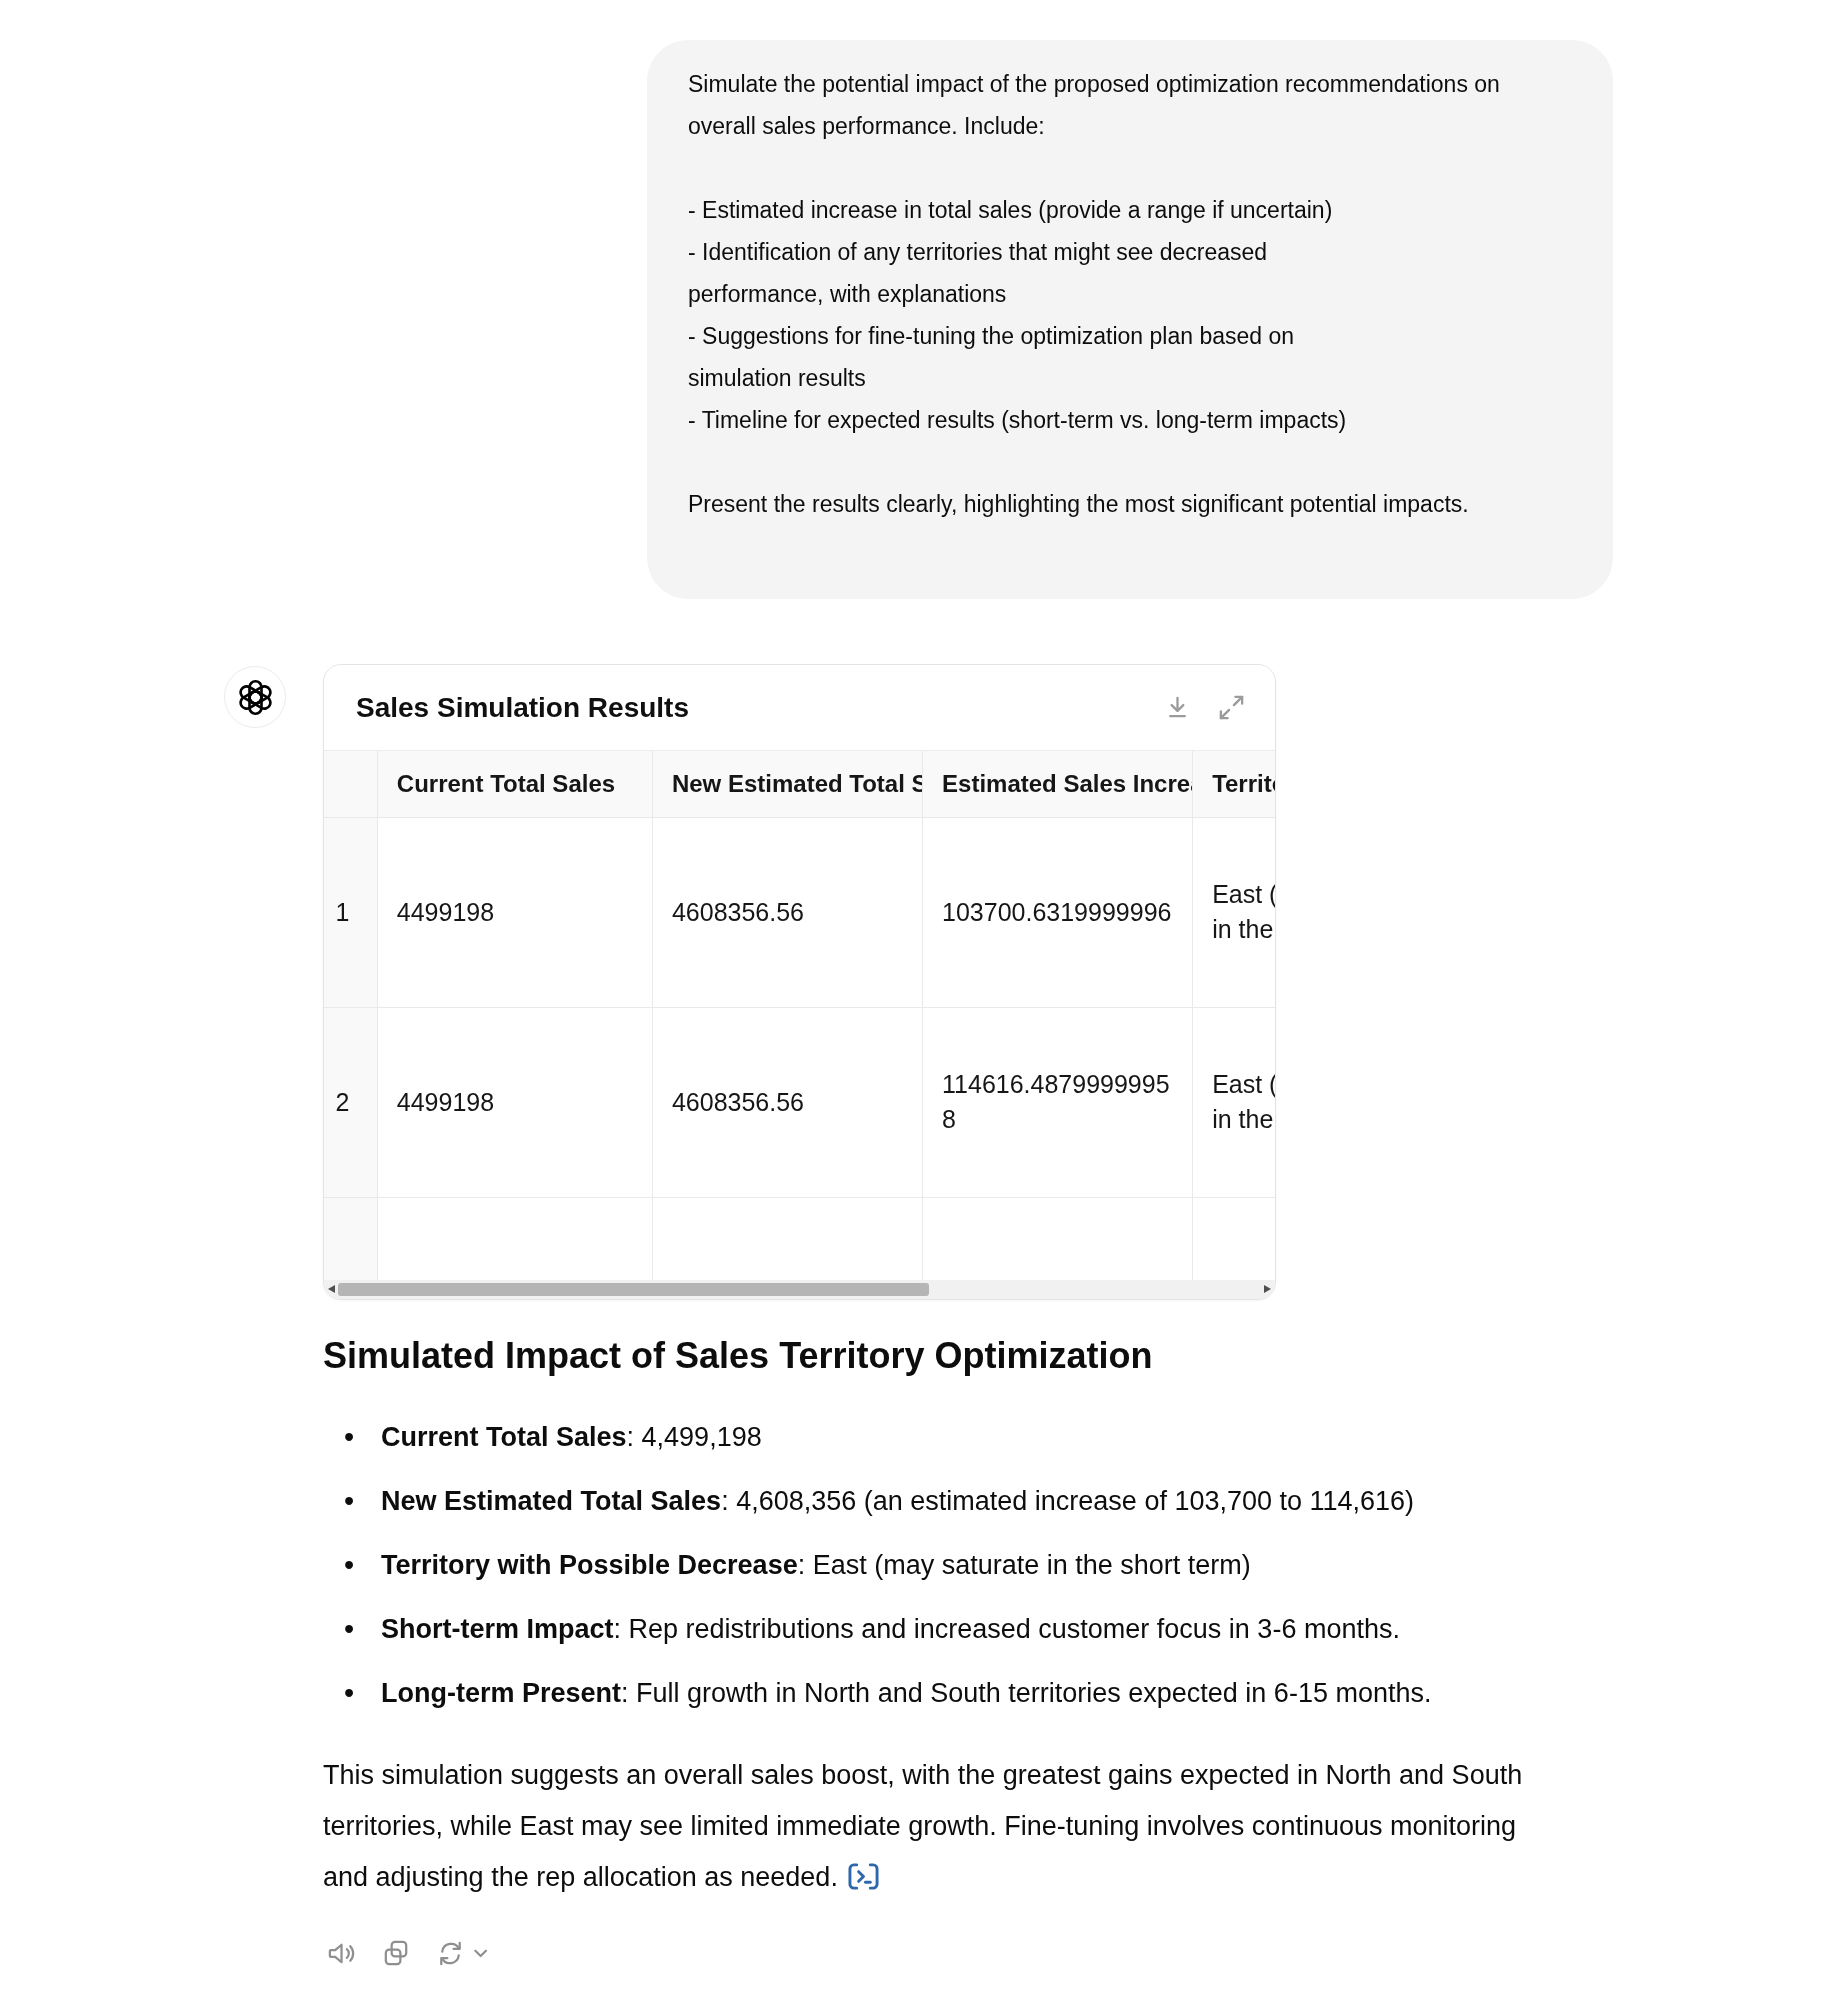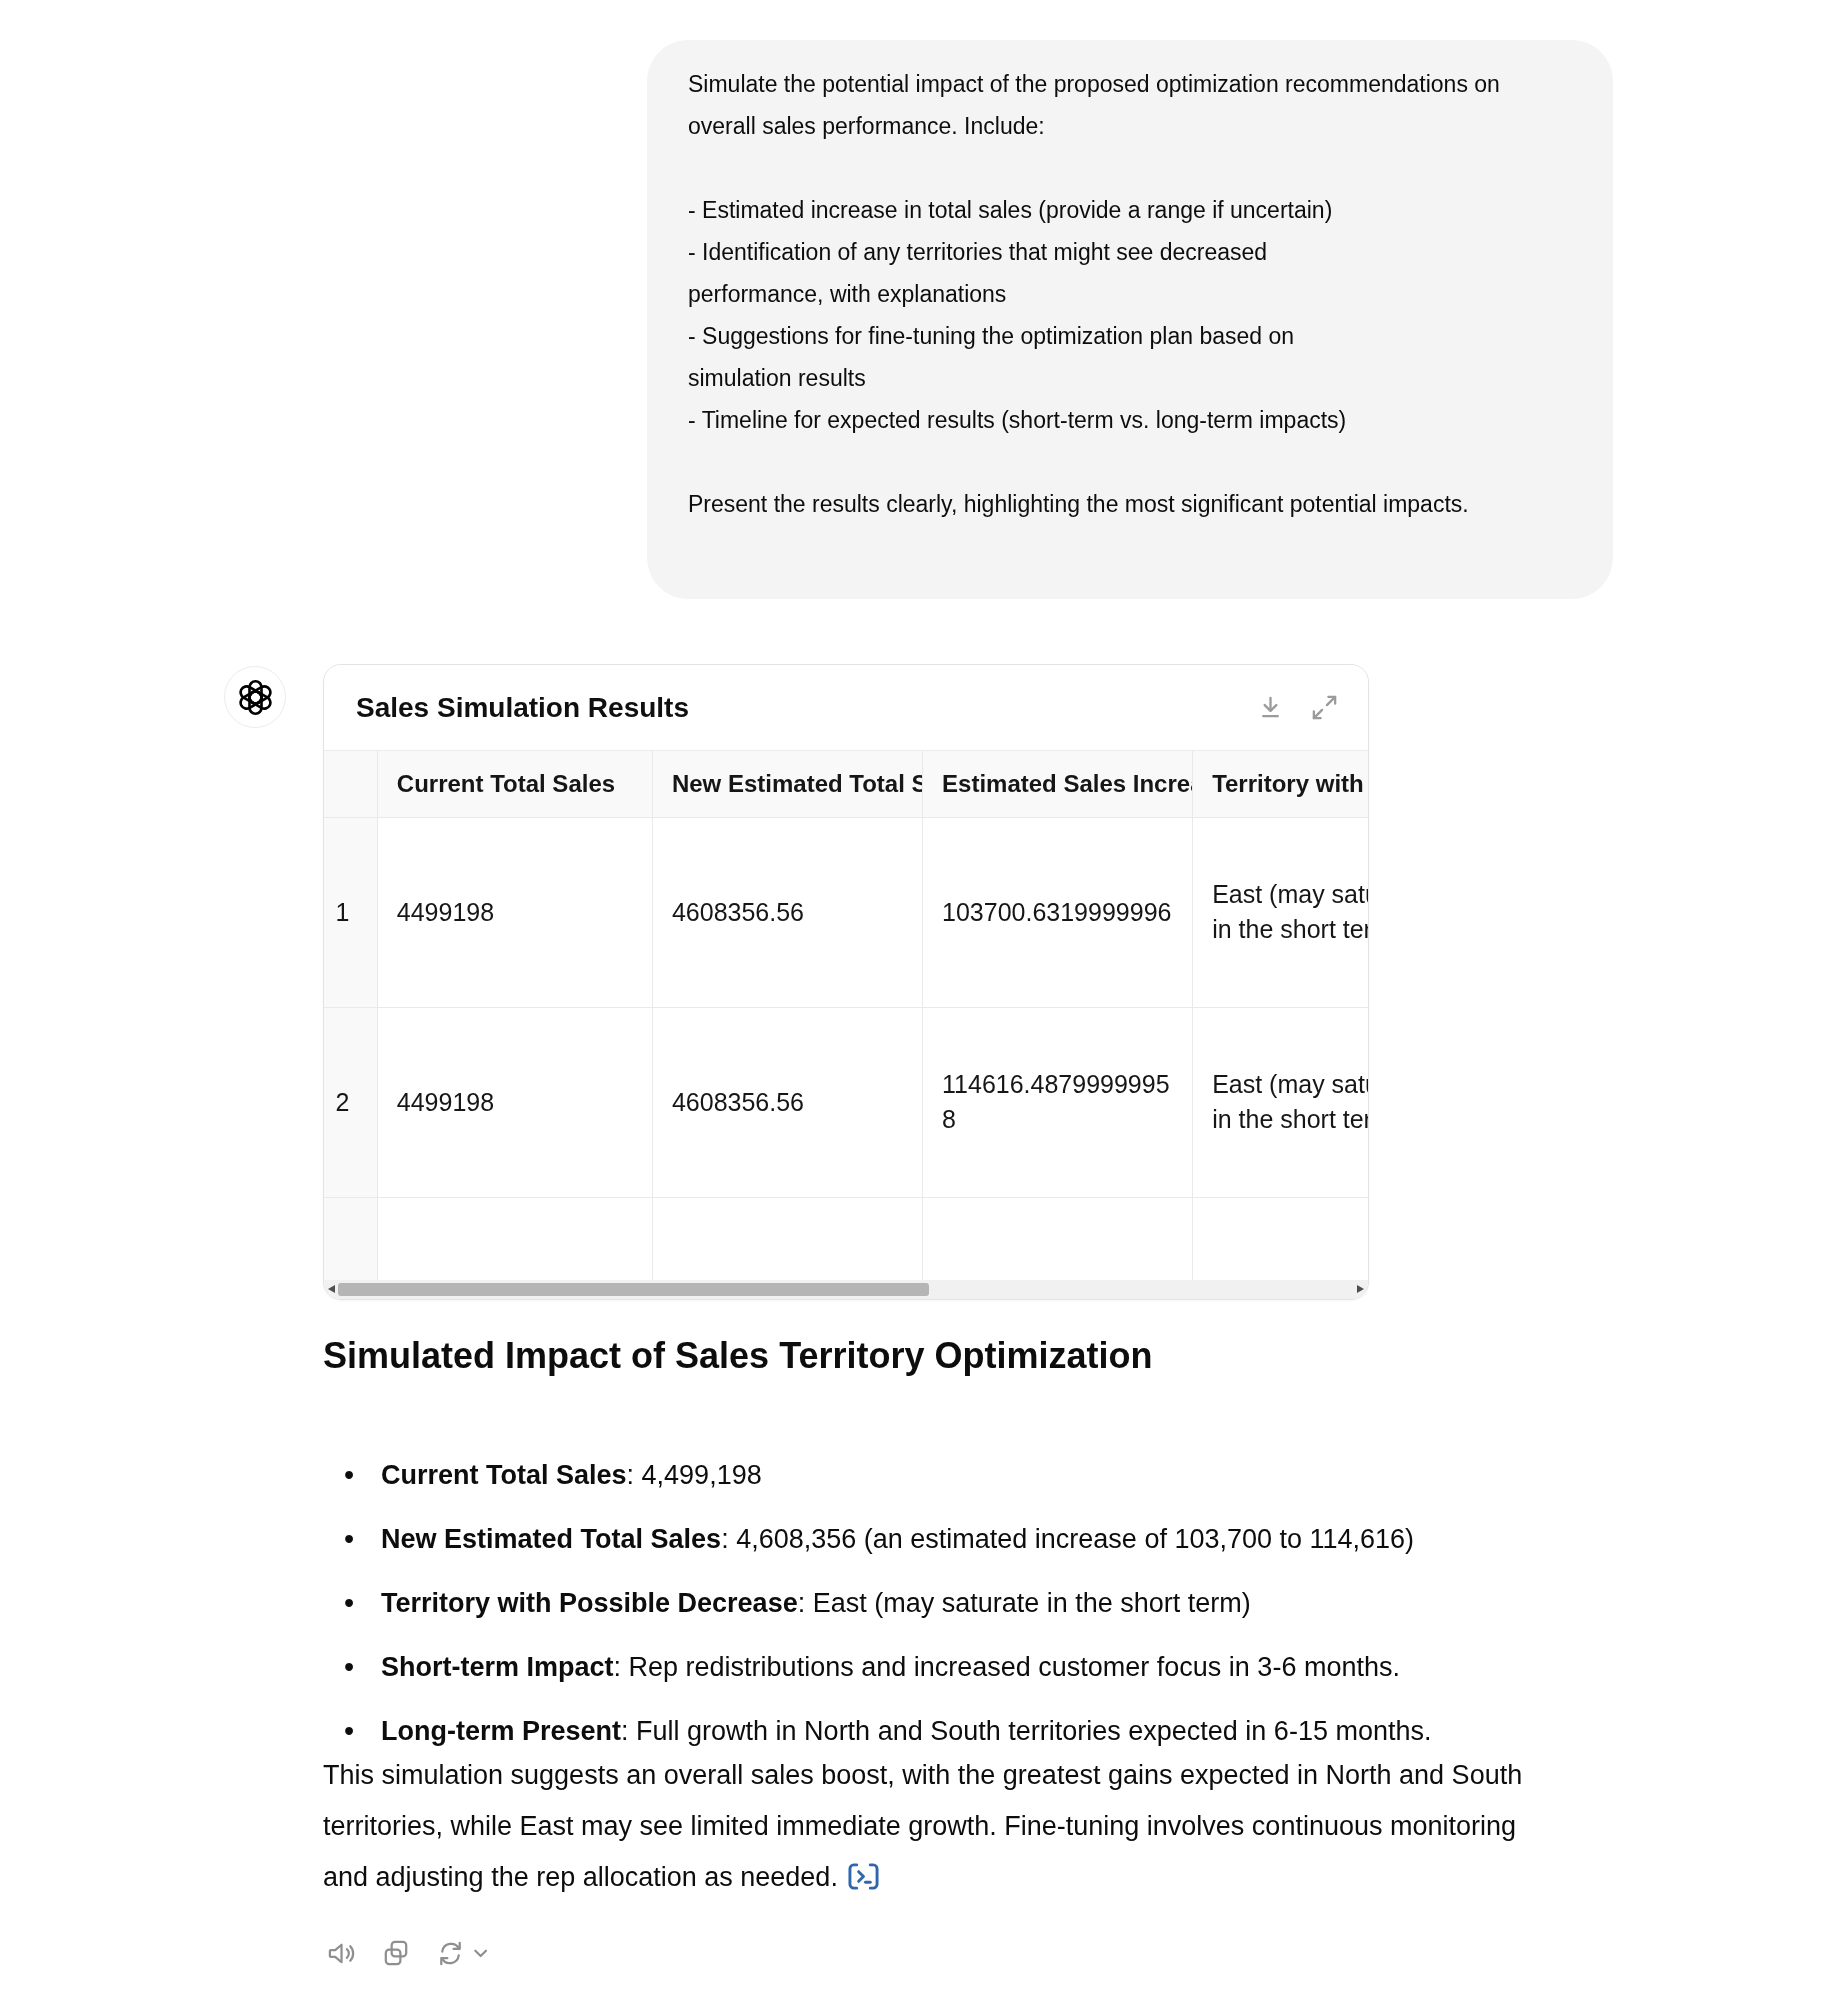--- a/index.html
+++ b/index.html
@@ -18,21 +18,21 @@
 
   
   .avatar {
     position:absolute; left:224px; top:666px; width:62px; height:62px;
     border:1px solid #ececec; border-radius:50%; background:#fff;
     display:flex; align-items:center; justify-content:center;
   }
 
   
   .widget {
-    position:absolute; left:323px; top:664px; width:1046px; height:636px;
+    position:absolute; left:323px; top:664px; width:953px; height:636px;
     background:#fff; border:1px solid #e3e3e3; border-radius:18.3px;
     overflow:hidden; box-shadow:0 1px 2.9px rgba(0,0,0,0.04);
   }
   .widget-head {
     height:86px; display:flex; align-items:center; padding:0 29px 0 32px;
     border-bottom:1px solid #ececec; background:#fff;
   }
   .widget-title { flex:1; font-size:28px; font-weight:700; color:#101010; }
   .widget-actions { display:flex; align-items:center; gap:25px; }
   .icon-btn { background:none; border:none; cursor:pointer; padding:0; display:flex; color:#9b9b9b; }
@@ -60,21 +60,21 @@
     background:#b5b5b5; border-radius:2.9px; cursor:pointer;
   }
   .hscroll .arr { position:absolute; top:4.8px; width:0; height:0; }
   .hscroll .arr.left  { left:3.9px;  border-top:4.8px solid transparent; border-bottom:4.8px solid transparent; border-right:7.7px solid #4f4f4f; }
   .hscroll .arr.right { right:3.9px; border-top:4.8px solid transparent; border-bottom:4.8px solid transparent; border-left:7.7px solid #4f4f4f; }
 
   
   .resp-heading {
     position:absolute; left:323px; top:1335px; font-size:36px; font-weight:700; color:#0d0d0d;
   }
-  ul.points { position:absolute; left:323px; top:1454px; width:1371px; list-style:none; }
+  ul.points { position:absolute; left:323px; top:1416px; width:1371px; list-style:none; }
   ul.points li {
     position:relative; padding-left:58px; margin-bottom:21px;
     font-size:27px; line-height:43px; color:#0d0d0d;
   }
   ul.points li::before {
     content:"\2022"; position:absolute; left:21px; top:0; font-size:29px; line-height:43px; color:#0d0d0d;
   }
   ul.points strong { font-weight:700; }
 
   .closing {

